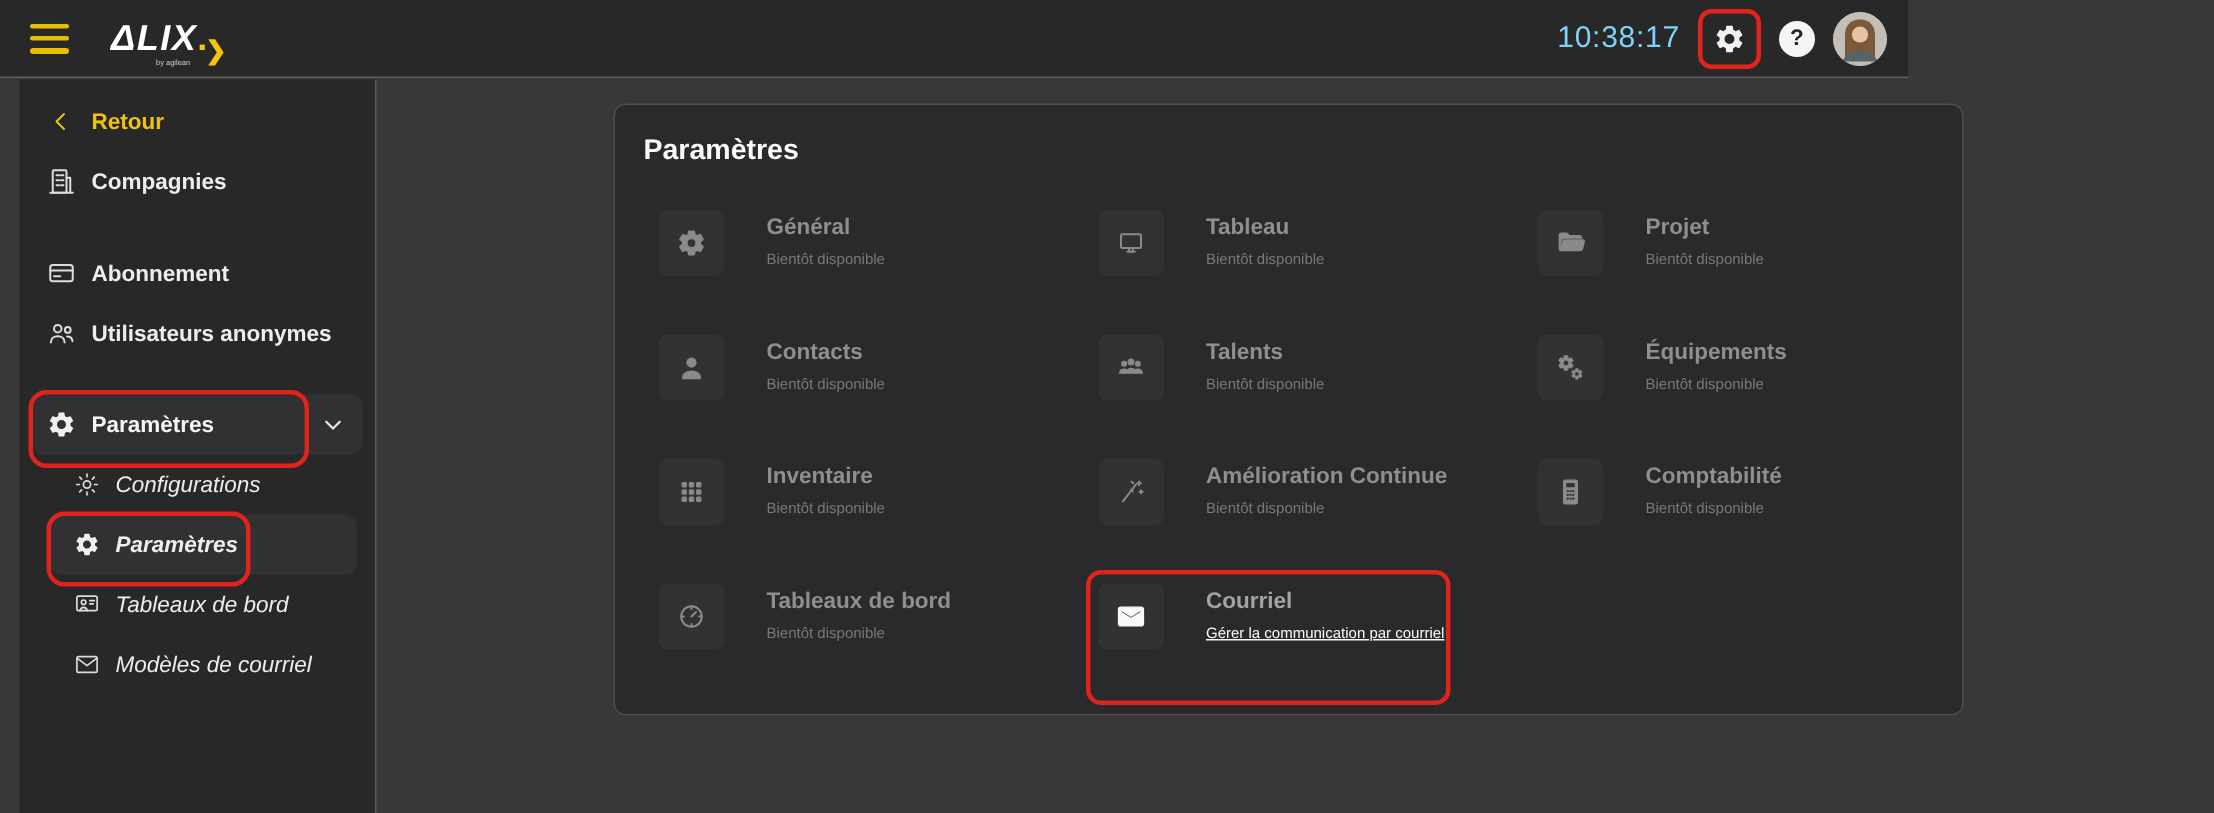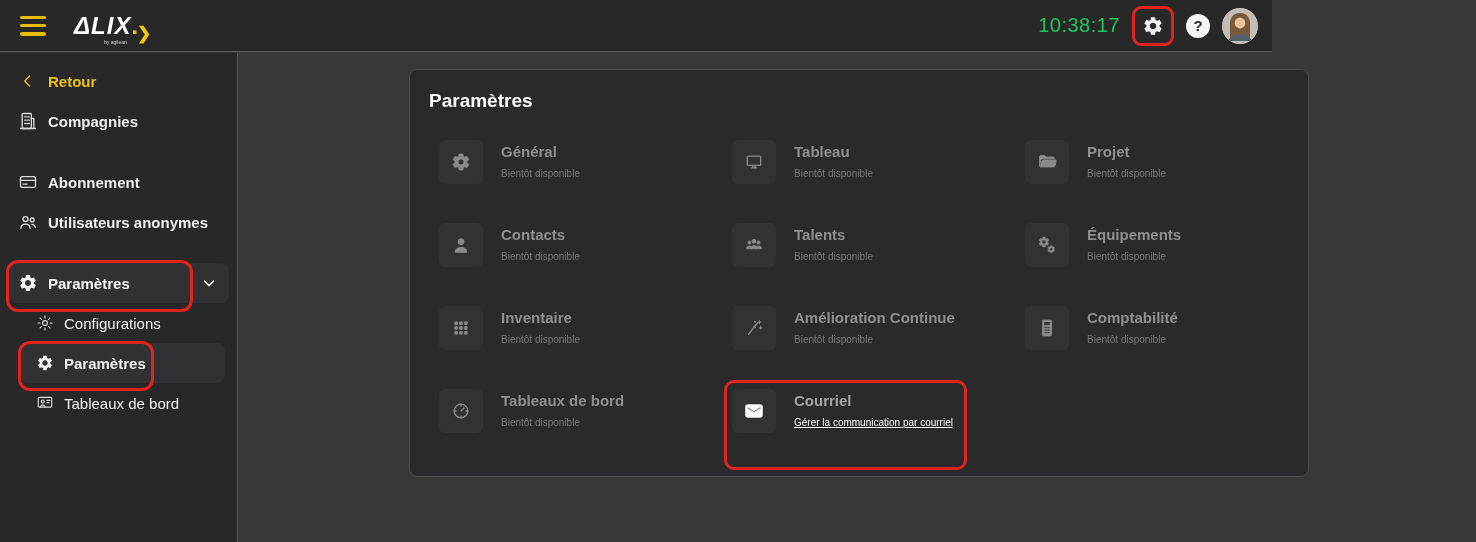--- a/index.html
+++ b/index.html
@@ -14,33 +14,33 @@
                justify-content:space-between; cursor:pointer; margin-left:6px; }
   .hamburger span { display:block; height:3.2px; border-radius:2px; background:#e8bc00; }
   .logo { margin-left:28px; position:relative; color:#fff; font-weight:700;
           font-size:24px; letter-spacing:1px; line-height:1; }
   .logo .brand { font-style:italic; }
   .logo .dot { color:#f2c511; }
   .logo .arrow { color:#f2c511; font-size:17px; position:absolute; right:-13px; bottom:-4px; font-style:normal; }
   .logo .sub { position:absolute; left:30px; bottom:-7px; font-size:5px; font-weight:400;
                color:#cfcfcf; letter-spacing:0; font-style:normal; }
   .topbar-right { margin-left:auto; display:flex; align-items:center; gap:12px; }
-  .clock { color:#22c55e; font-size:20px; letter-spacing:.5px; }
+  .clock { color:#7dd3fc; font-size:20px; letter-spacing:.5px; }
   .gear-annot { border:3px solid #e0231c; border-radius:9px; padding:6px 7px;
                 display:flex; align-items:center; justify-content:center; }
   .icon-btn { background:none; border:none; cursor:pointer; display:flex; align-items:center; }
   .icon-btn svg { width:22px; height:22px; fill:#f2f2f2; }
   .help { width:24px; height:24px; border-radius:50%; background:#f5f5f5; color:#262626;
           font-weight:700; font-size:15px; display:flex; align-items:center; justify-content:center;
           cursor:pointer; }
   .avatar { width:36px; height:36px; border-radius:50%; overflow:hidden; cursor:pointer;
             background:#b9b4ac; }
 
   
-  .sidebar { position:absolute; left:0; top:53px; width:238px; height:489px;
+  .sidebar { position:absolute; left:13px; top:53px; width:238px; height:489px;
              background:#282828; border-right:1px solid #5a5a5a; padding-top:8px; }
   .side-item { height:40px; display:flex; align-items:center; gap:10px;
                padding-left:18px; color:#ededed; font-size:15px; font-weight:600; cursor:pointer; }
   .side-item svg { width:20px; height:20px; stroke:#dcdcdc; fill:none; stroke-width:1.6;
                    stroke-linecap:round; stroke-linejoin:round; flex:none; }
   .side-item.back { color:#edc211; }
   .side-item.back svg { stroke:#edc211; }
   .gap-top { margin-top:21px; }
 
   .pill { position:relative; height:40px; margin:21px 8px 0 8px; background:#313133;
@@ -48,38 +48,38 @@
   .pill .pill-main { flex:1; display:flex; align-items:center; gap:10px; padding-left:10px;
                      color:#f5f5f5; font-size:15px; font-weight:700; }
   .pill .pill-main svg { width:20px; height:20px; fill:#f0f0f0; flex:none; }
   .pill::before { content:""; position:absolute; left:-2px; top:-3px; width:181px; height:46px;
                   border:3px solid #e0231c; border-radius:12px; pointer-events:none; }
   .chev-btn { width:40px; height:40px; display:flex; align-items:center; justify-content:center;
               border:none; background:transparent; cursor:pointer; }
   .chev-btn svg { width:18px; height:18px; stroke:#e8e8e8; fill:none; stroke-width:2; stroke-linecap:round; }
 
   .sub-item { height:40px; display:flex; align-items:center; gap:10px; padding-left:36px;
-              color:#ededed; font-size:15px; cursor:pointer; }
+              color:#ededed; font-size:15px; cursor:pointer;font-style:italic; }
   .sub-item svg { width:18px; height:18px; stroke:#dcdcdc; fill:none; stroke-width:1.5;
                   stroke-linecap:round; stroke-linejoin:round; flex:none; }
   .sub-pill { position:relative; margin:0 12px 0 20px; padding-left:16px; background:#313133;
               border-radius:8px; font-weight:700; }
   .sub-pill svg { fill:#f0f0f0; stroke:none; }
   .sub-pill::before { content:""; position:absolute; left:-2px; top:-2px; width:130px; height:44px;
                       border:3px solid #e0231c; border-radius:12px; pointer-events:none; }
 
   
   .content { position:absolute; left:239px; top:53px; width:1237px; height:489px; }
   .panel { position:absolute; left:170px; top:16px; width:900px; height:408px;
            background:#2a2a2c; border:1px solid #4d4d4d; border-radius:8px;
            padding:20px 0 0 19px; }
   .panel-title { color:#fafafa; font-size:19px; font-weight:700; }
   .tile-grid { margin-top:28px; padding-left:10px; display:grid;
                grid-template-columns:repeat(3,293px); row-gap:38px; align-items:start; }
-  .tile { position:relative; display:flex; gap:18px; cursor:default; }
+  .tile { position:relative; display:flex; gap:28px; cursor:default; }
   .tile-icon { width:44px; height:44px; border-radius:6px; background:#323234; flex:none;
                display:flex; align-items:center; justify-content:center; }
   .tile-icon svg { width:20px; height:20px; fill:#8a8a8a; stroke:#8a8a8a; }
   .tile-icon svg.stroke-only { fill:none; stroke-width:1.6; stroke-linecap:round; stroke-linejoin:round; }
   .tile-text { max-width:205px; padding-top:1px; }
   .tile-title { font-size:15px; font-weight:700; color:#8f8f8f; line-height:22px; }
   .tile-sub { font-size:10px; color:#787878; line-height:22px; }
   .tile.active { cursor:pointer; }
   .tile.active .tile-title { color:#a3a3a3; }
   .tile.active .tile-sub { color:#fafafa;text-decoration:underline; }
@@ -185,20 +185,27 @@
     <span>Paramètres</span>
   </div>
   <div class="sub-item">
     <svg viewBox="0 0 24 24">
         <rect x="3" y="4.5" width="18" height="13" rx="1.5"></rect>
         <circle cx="9" cy="10" r="2"></circle>
         <path d="M5.8 17.5c.4-2 1.6-3 3.2-3s2.8 1 3.2 3M14.5 8.5h4M14.5 11.5h3"></path>
       </svg>
     <span>Tableaux de bord</span>
   </div>
+  <div class="sub-item">
+    <svg viewBox="0 0 24 24">
+        <rect x="3" y="5" width="18" height="14" rx="1.5"></rect>
+        <polyline points="3.5 6.5 12 13 20.5 6.5"></polyline>
+      </svg>
+    <span>Modèles de courriel</span>
+  </div>
 </nav>
 
 <main class="content">
   <section class="panel">
     <h1 class="panel-title">Paramètres</h1>
     <div class="tile-grid">
 
       <div class="tile">
         <div class="tile-icon">
           <svg viewBox="0 0 24 24">

